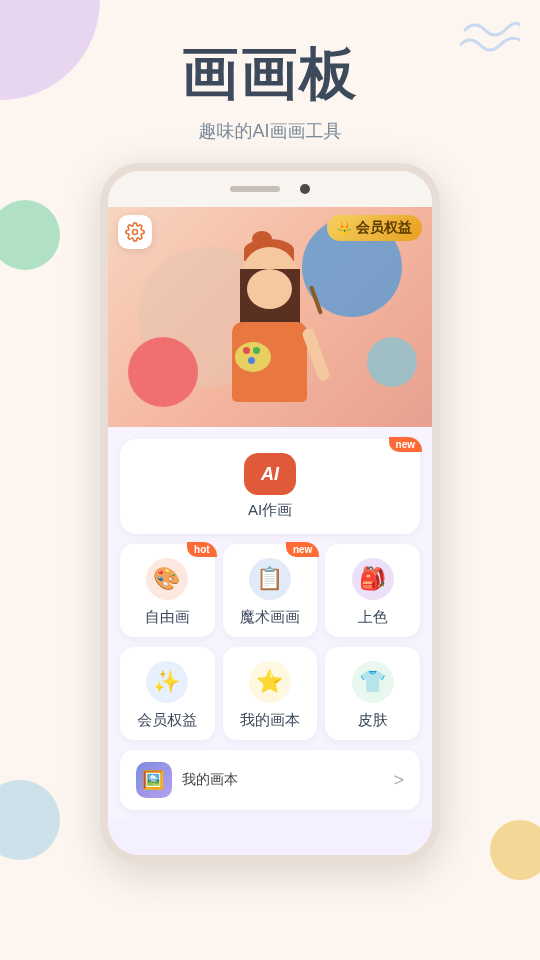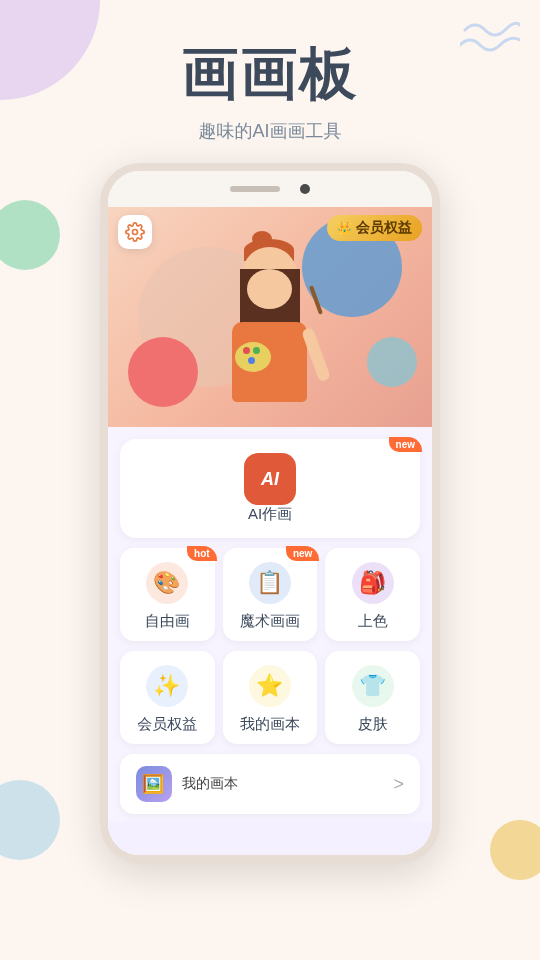--- a/index.html
+++ b/index.html
@@ -324,26 +324,27 @@
       right: -2px;
       background: #ff6b35;
       color: #fff;
       font-size: 10px;
       padding: 2px 7px;
       border-radius: 0 14px 0 10px;
       font-weight: 600;
     }
     .ai-icon-container {
       width: 52px;
-      height: 52px;
+      height: 42px;
       background: #e05a3a;
       border-radius: 14px;
       display: flex;
       align-items: center;
       justify-content: center;
+      margin-bottom: 6px;
     }
     .ai-icon-text {
       color: #fff;
       font-size: 18px;
       font-weight: 800;
       font-style: italic;
     }
     .card-label {
       font-size: 15px;
       color: #3d4a5c;

